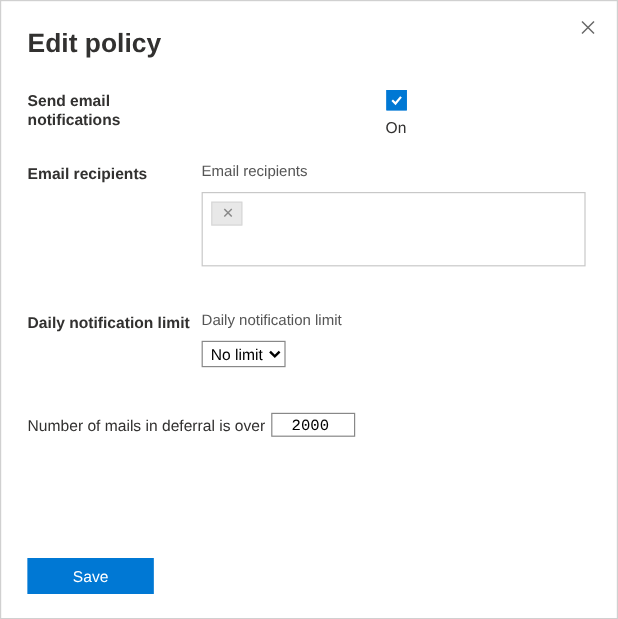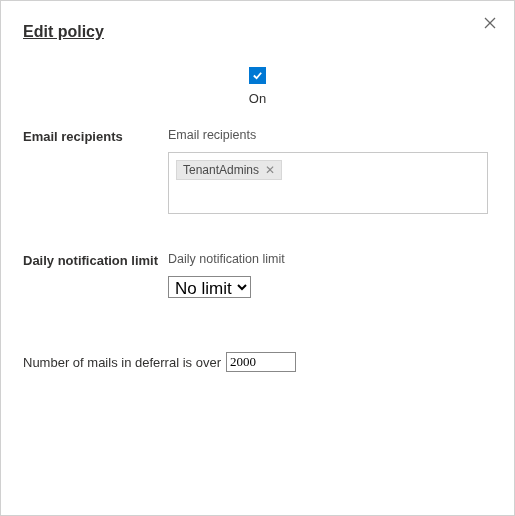--- a/index.html
+++ b/index.html
@@ -21,24 +21,23 @@
     right: 14px;
     width: 20px;
     height: 20px;
     cursor: pointer;
     display: flex;
     align-items: center;
     justify-content: center;
   }
   .close-btn svg { stroke: #666; }
   h1.title {
-    font-size: 16px;
+    font-size: 22px;
     font-weight: 600;
     margin: 2px 0 26px 0;
-    text-decoration: underline;
   }
   .row {
     display: flex;
     align-items: flex-start;
   }
   .label-col {
     width: 145px;
     flex: 0 0 145px;
     font-weight: 700;
     font-size: 13px;
@@ -88,41 +87,41 @@
     gap: 4px;
   }
   .chip-x {
     font-size: 12px;
     color: #888;
     cursor: pointer;
     padding: 0 2px;
   }
   select {
     font-family: inherit;
-    font-size: 17px;
+    font-size: 13px;
     border: 1px solid #888;
     padding: 1px 2px;
     background: #fff;
     height: 22px;
+    text-align: right;
   }
   .threshold-line {
     display: flex;
     align-items: center;
     gap: 5px;
     flex-wrap: nowrap;
     white-space: nowrap;
-    margin-top: 16px;
   }
   input.num {
     width: 70px;
     height: 20px;
     border: 1px solid #888;
-    font-family: Liberation Serif, serif;
-    font-size: 13px;
-    padding: 1px 3px;
+    font-family: Liberation Mono, monospace;
+    font-size: 13px;
+    padding: 1px 16px;
   }
   .footer {
     position: absolute;
     left: 22px;
     bottom: 20px;
     display: flex;
     gap: 14px;
   }
   .btn {
     width: 105px;
@@ -152,41 +151,41 @@
 <div class="close-btn">
   <svg width="12" height="12" viewBox="0 0 12 12">
       <line x1="1" y1="1" x2="11" y2="11" stroke-width="1.2"></line>
       <line x1="11" y1="1" x2="1" y2="11" stroke-width="1.2"></line>
     </svg>
 </div>
 
 <h1 class="title">Edit policy</h1>
 
 <div class="row">
+  <div class="label-col">Send email notifications</div>
   <div class="field-col">
     <div class="checkbox-wrap">
       <div class="checkbox">
         <svg width="11" height="11" viewBox="0 0 12 12">
             <polyline points="2,6 5,9 10,3" fill="none" stroke="#fff" stroke-width="2"></polyline>
           </svg>
       </div>
       <span>On</span>
     </div>
   </div>
 </div>
 
 <div class="gap-sm"></div>
 
 <div class="row">
   <div class="label-col">Email recipients</div>
   <div class="field-col">
     <div class="section-label">Email recipients</div>
     <div class="chip-box">
       <span class="chip">
-        <span>TenantAdmins</span>
         <span class="chip-x">✕</span>
       </span>
     </div>
   </div>
 </div>
 
 <div class="gap-md"></div>
 
 <div class="row">
   <div class="label-col">Daily notification limit</div>
@@ -203,13 +202,14 @@
 <div class="row">
   <div class="field-col">
     <div class="threshold-line">
       <span>Number of mails in deferral is over</span>
       <input class="num" type="text" value="2000" style="">
     </div>
   </div>
 </div>
 
 <div class="footer">
+  <div class="btn btn-primary">Save</div>
 </div>
 
 </body></html>

